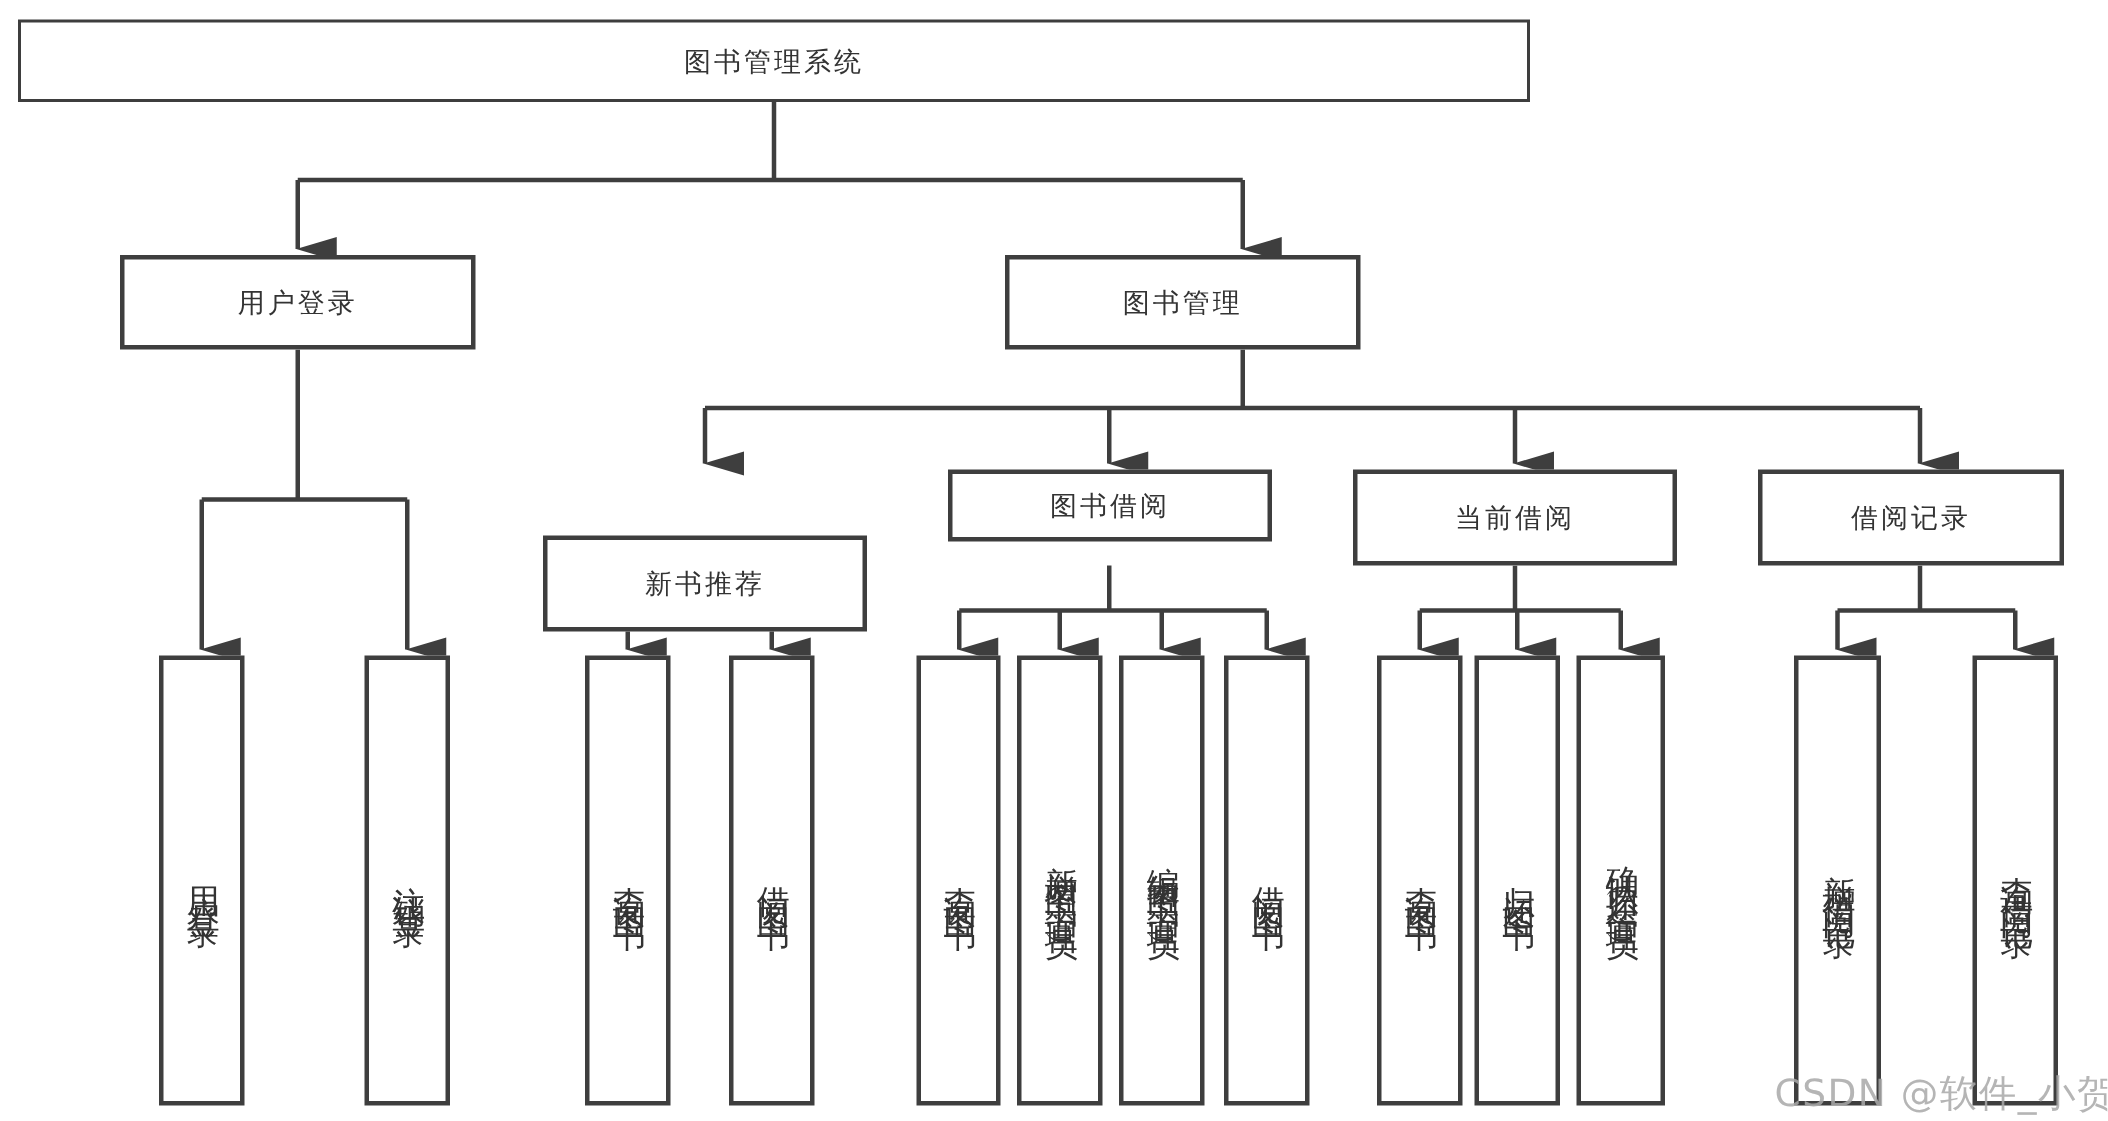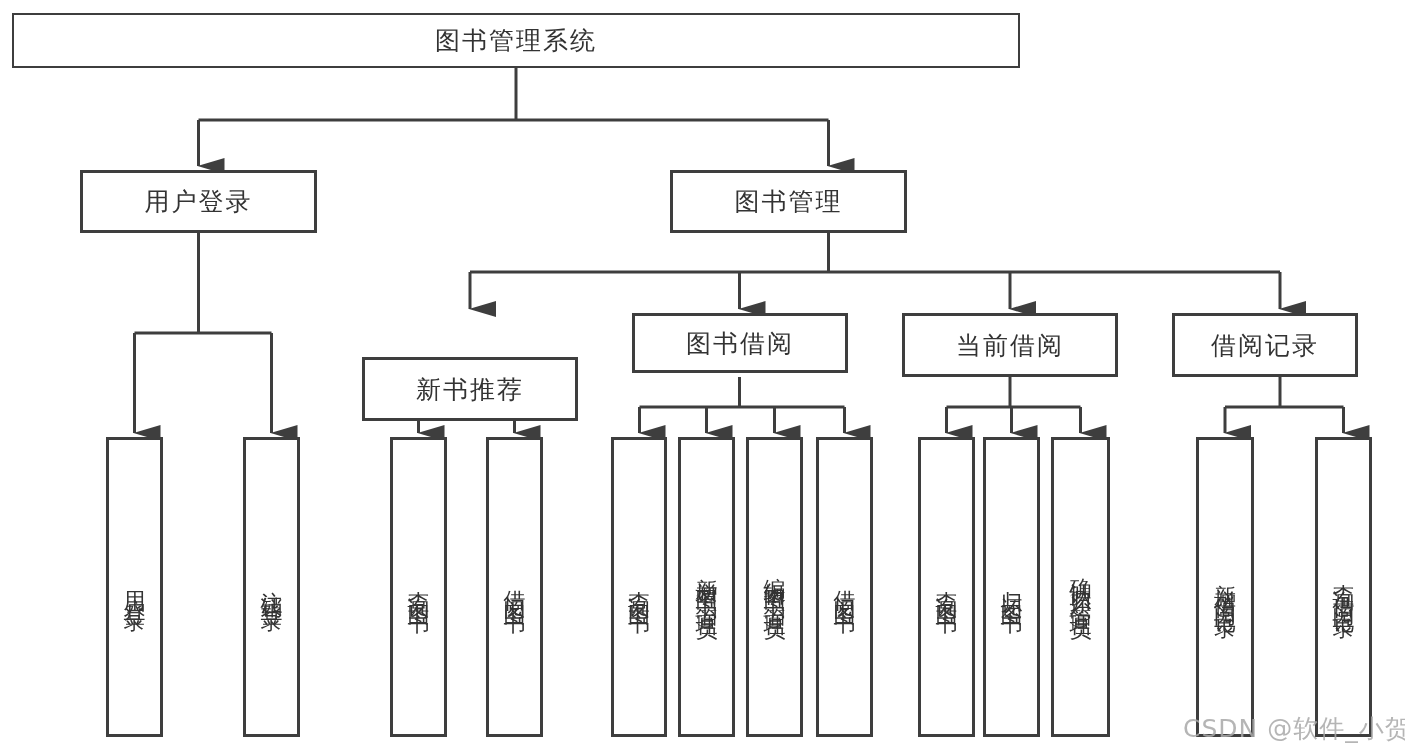--- a/index.html
+++ b/index.html
@@ -7,21 +7,21 @@
     position:relative;width:1405px;height:747px;background:#ffffff;
     font-family:"DejaVu Sans",sans-serif;overflow:hidden;
   }
   .wires{position:absolute;left:0;top:0;}
   .node{
     position:absolute;background:#ffffff;border:3px solid #3e3e3e;
     display:flex;align-items:center;justify-content:center;
     color:#333333;box-sizing:border-box;z-index:2;
   }
   .node.root{border-width:2px;}
-  .hlbl{font-size:25px;letter-spacing:2px;white-space:nowrap;}
+  .hlbl{font-size:18px;letter-spacing:2px;white-space:nowrap;}
   .vlbl{
     writing-mode:vertical-rl;text-orientation:mixed;
     font-size:22px;letter-spacing:7px;line-height:1;
   }
   .watermark{
     position:absolute;left:1183px;top:712px;z-index:5;
     font-size:25px;color:#a9a9a9;opacity:0.85;letter-spacing:1px;
     white-space:nowrap;
   }
 </style>
@@ -87,27 +87,27 @@
   <div class="node" style="left:80px;top:170px;width:237px;height:63px;">
     <span class="hlbl">用户登录</span>
   </div>
   <div class="node" style="left:670px;top:170px;width:237px;height:63px;">
     <span class="hlbl">图书管理</span>
   </div>
 
   <div class="node" style="left:362px;top:313px;width:216px;height:64px;margin-top:44px;">
     <span class="hlbl">新书推荐</span>
   </div>
-  <div class="node" style="left:632px;top:313px;width:216px;height:60px;">
+  <div class="node" style="left:632px;top:313px;width:216px;height:48px;">
     <span class="hlbl">图书借阅</span>
   </div>
   <div class="node" style="left:902px;top:313px;width:216px;height:64px;">
     <span class="hlbl">当前借阅</span>
   </div>
-  <div class="node" style="left:1172px;top:313px;width:186px;height:64px;">
+  <div class="node" style="left:1172px;top:313px;width:204px;height:64px;">
     <span class="hlbl">借阅记录</span>
   </div>
 
   <div class="node" style="left:106px;top:437px;width:57px;height:300px;">
     <span class="vlbl">用户登录</span>
   </div>
   <div class="node" style="left:243px;top:437px;width:57px;height:300px;">
     <span class="vlbl">注销登录</span>
   </div>
 

